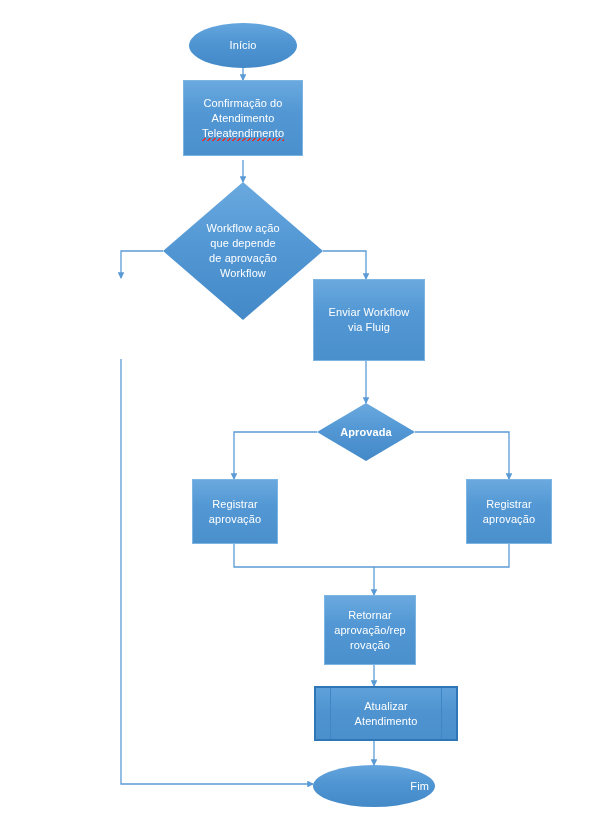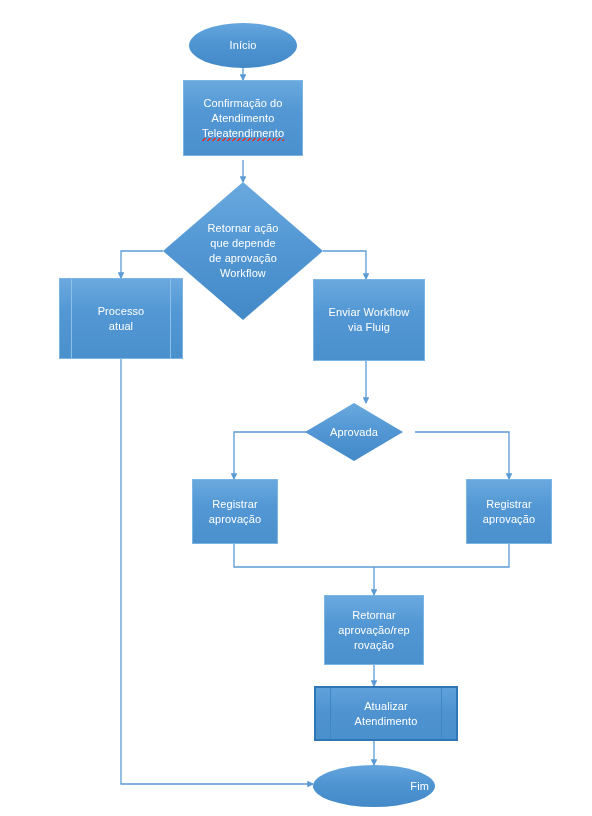--- a/index.html
+++ b/index.html
@@ -147,61 +147,55 @@
     <span class="label">
       <span>Confirmação do</span><br>
       <span>Atendimento</span><br>
       <span class="misspelled">Teleatendimento</span>
     </span>
   </div>
 
   <div class="node n-diamond" style="left:163px; top:182px; width:160px; height:138px;">
     <div class="dia-shape"></div>
     <span class="dia-label">
-      <span>Retornar ação</span><br>
+      <span>Workflow ação</span><br>
       <span>que depende</span><br>
       <span>de aprovação</span><br>
       <span>Workflow</span>
     </span>
   </div>
 
-  <div class="node n-predef" style="left:59px; top:278px; width:124px; height:81px;">
-    <span class="label">
-      <span>Processo</span><br>
-      <span>atual</span>
-    </span>
-  </div>
 
   <div class="node n-rect" style="left:313px; top:279px; width:112px; height:82px;">
     <span class="label">
       <span>Enviar Workflow</span><br>
       <span>via Fluig</span>
     </span>
   </div>
 
-  <div class="node n-diamond" style="left:305px; top:403px; width:98px; height:58px;">
+  <div class="node n-diamond" style="left:317px; top:403px; width:98px; height:58px;font-weight:bold;">
     <div class="dia-shape"></div>
     <span class="dia-label">Aprovada</span>
   </div>
 
   <div class="node n-rect" style="left:192px; top:479px; width:86px; height:65px;">
     <span class="label">
       <span>Registrar</span><br>
       <span>aprovação</span>
     </span>
   </div>
 
   <div class="node n-rect" style="left:466px; top:479px; width:86px; height:65px;">
     <span class="label">
       <span>Registrar</span><br>
       <span>aprovação</span>
     </span>
   </div>
 
-  <div class="node n-rect" style="left:324px; top:595px; width:100px; height:70px;">
+  <div class="node n-rect" style="left:324px; top:595px; width:92px; height:70px;">
     <span class="label">
       <span>Retornar</span><br>
       <span>aprovação/rep</span><br>
       <span>rovação</span>
     </span>
   </div>
 
   <div class="node n-predef dark-outline" style="left:314px; top:686px; width:144px; height:55px;">
     <span class="label">
       <span>Atualizar</span><br>

